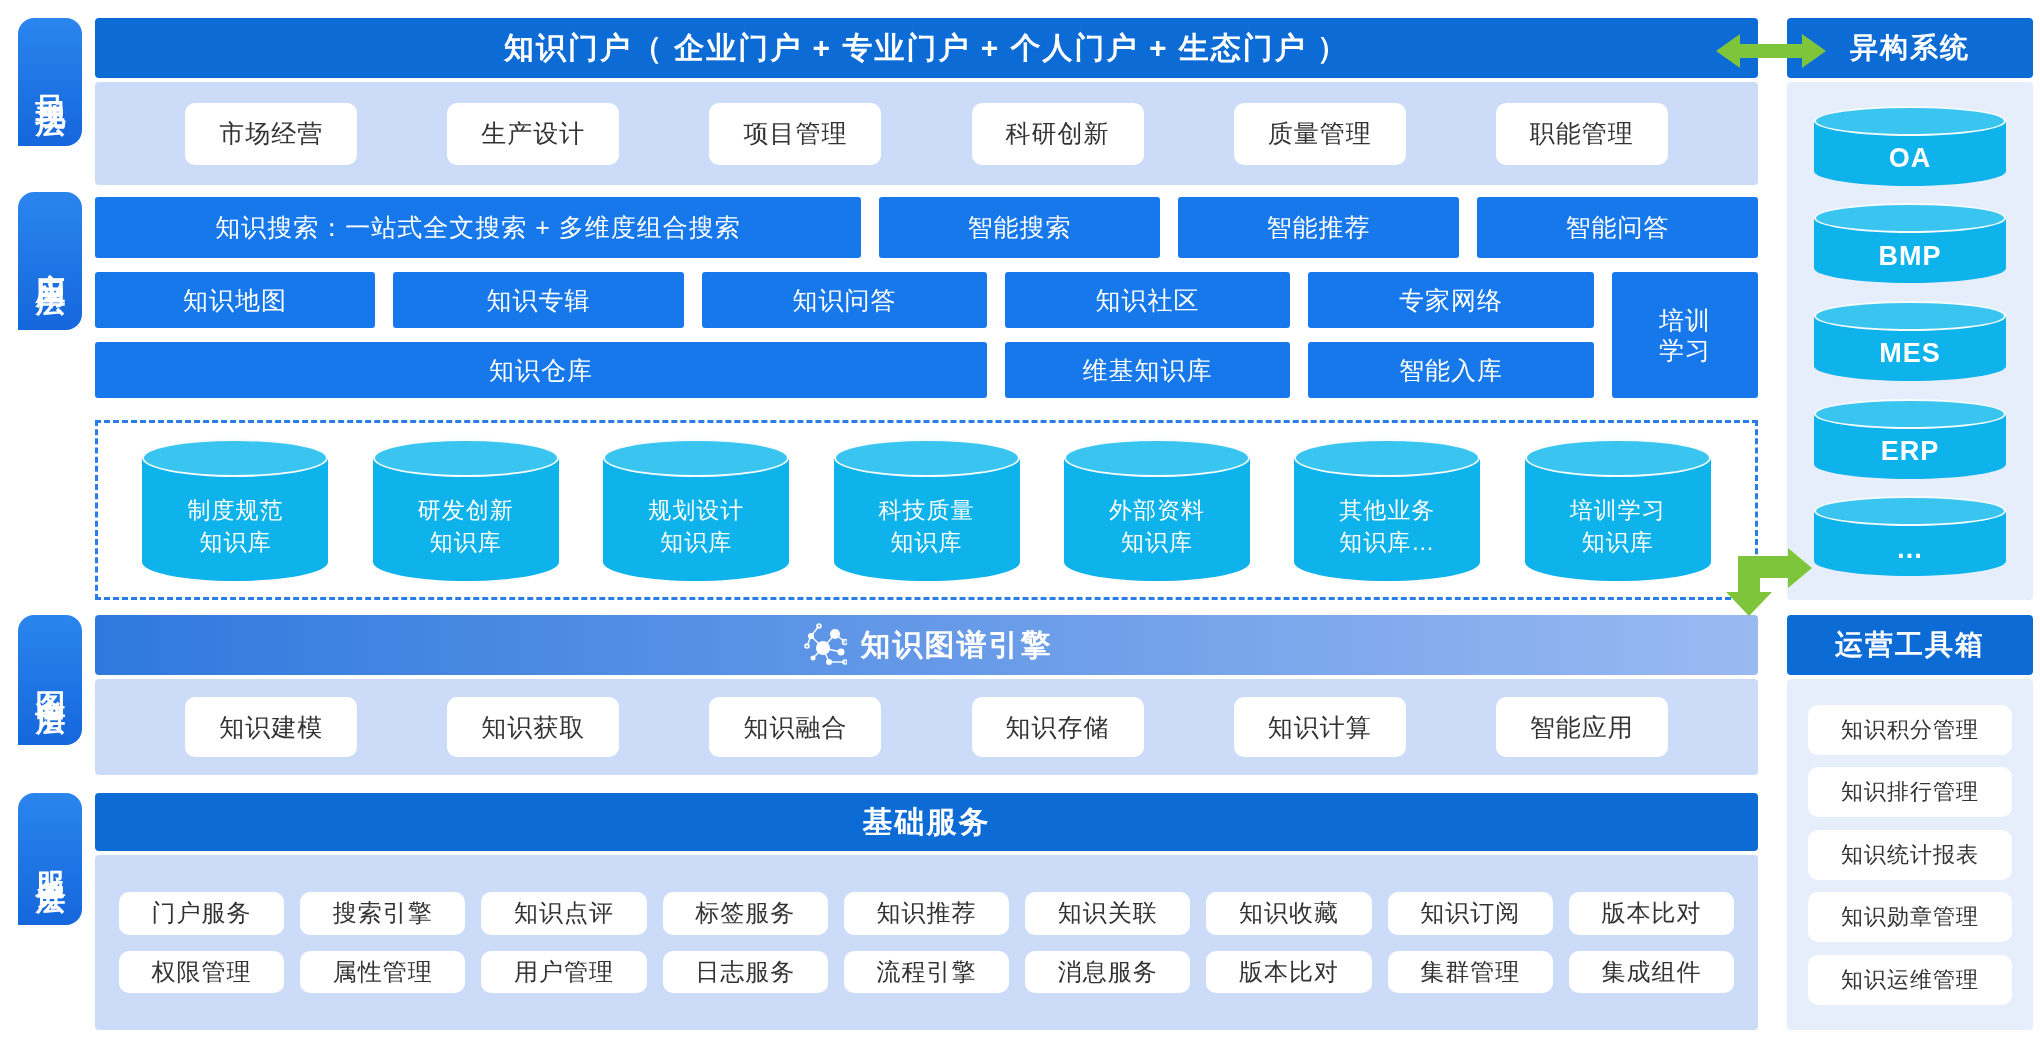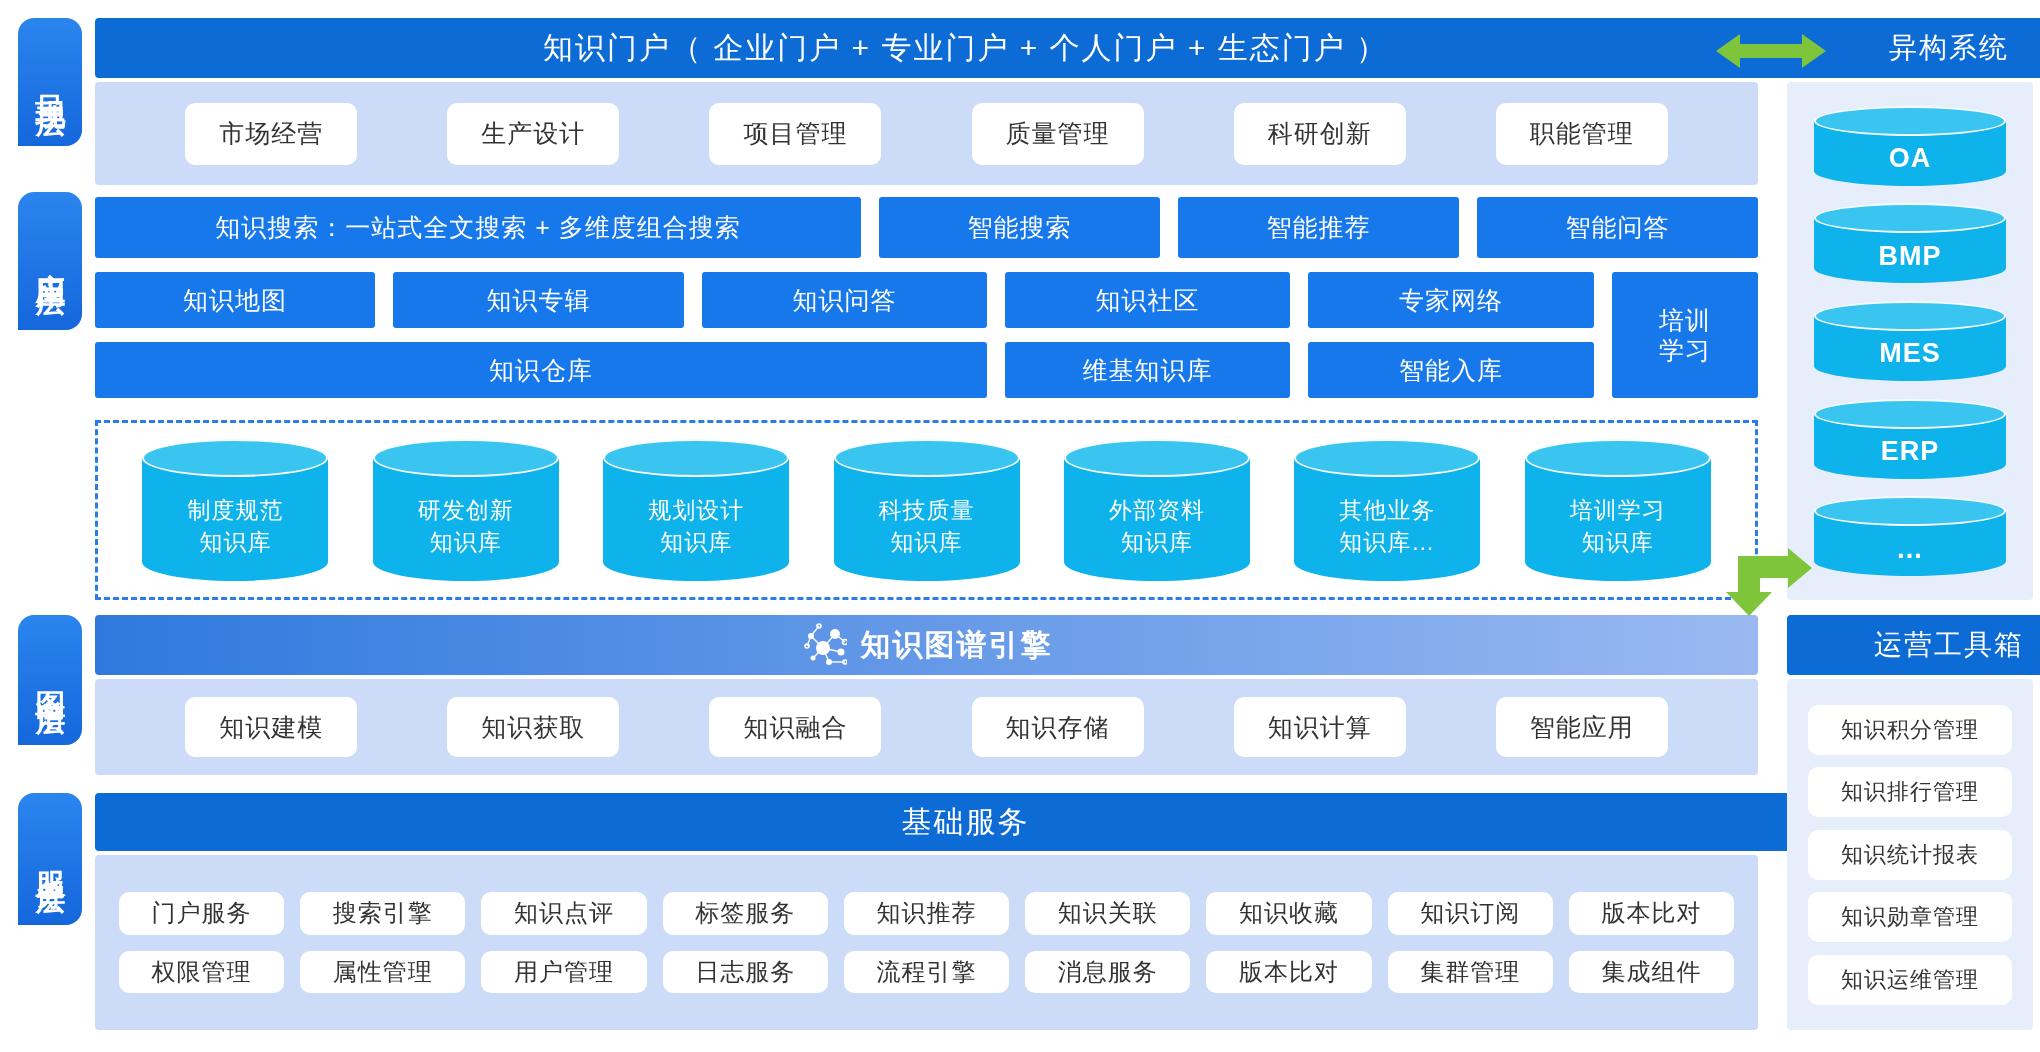--- a/index.html
+++ b/index.html
@@ -13,21 +13,21 @@
     border-radius:16px 16px 16px 0;
     color:#fff;font-size:30px;font-weight:600;
     display:flex;align-items:center;justify-content:center;
     writing-mode:vertical-rl;text-orientation:upright;letter-spacing:8px;
   }
 
   
   .hdr{
     position:absolute;background:#0d6bd5;color:#fff;
     display:flex;align-items:center;justify-content:center;
-    font-size:30px;font-weight:400;border-radius:4px;letter-spacing:2px;padding-left:39px;
+    font-size:30px;font-weight:700;border-radius:4px;letter-spacing:2px;
   }
   .panel{position:absolute;background:#ccdcf8;border-radius:4px;}
   .panel-light{position:absolute;background:#e7eefb;border-radius:4px;}
   .wbtn{
     background:#fff;border-radius:10px;color:#333;
     display:flex;align-items:center;justify-content:center;
     font-size:25px;letter-spacing:1px;
   }
   .bbox{
     background:#1678ea;color:#ffffff;border-radius:3px;
@@ -112,22 +112,22 @@
   <div class="layer-label" style="top:18px;height:128px;">呈现层</div>
   <div class="layer-label" style="top:192px;height:138px;">应用层</div>
   <div class="layer-label" style="top:615px;height:130px;">图谱层</div>
   <div class="layer-label" style="top:793px;height:132px;">服务层</div>
 
   <div class="hdr" style="left:95px;top:18px;width:1663px;height:60px;">知识门户（ 企业门户 + 专业门户 + 个人门户 + 生态门户 ）</div>
   <div class="panel" id="pres-panel">
     <div class="wbtn">市场经营</div>
     <div class="wbtn">生产设计</div>
     <div class="wbtn">项目管理</div>
+    <div class="wbtn">科研创新</div>
     <div class="wbtn">质量管理</div>
-    <div class="wbtn">科研创新</div>
     <div class="wbtn">职能管理</div>
   </div>
 
   <div id="app-row1">
     <div class="bbox" id="app-search">知识搜索：一站式全文搜索 + 多维度组合搜索</div>
     <div class="bbox app-r1">智能搜索</div>
     <div class="bbox app-r1">智能推荐</div>
     <div class="bbox app-r1">智能问答</div>
   </div>
 

